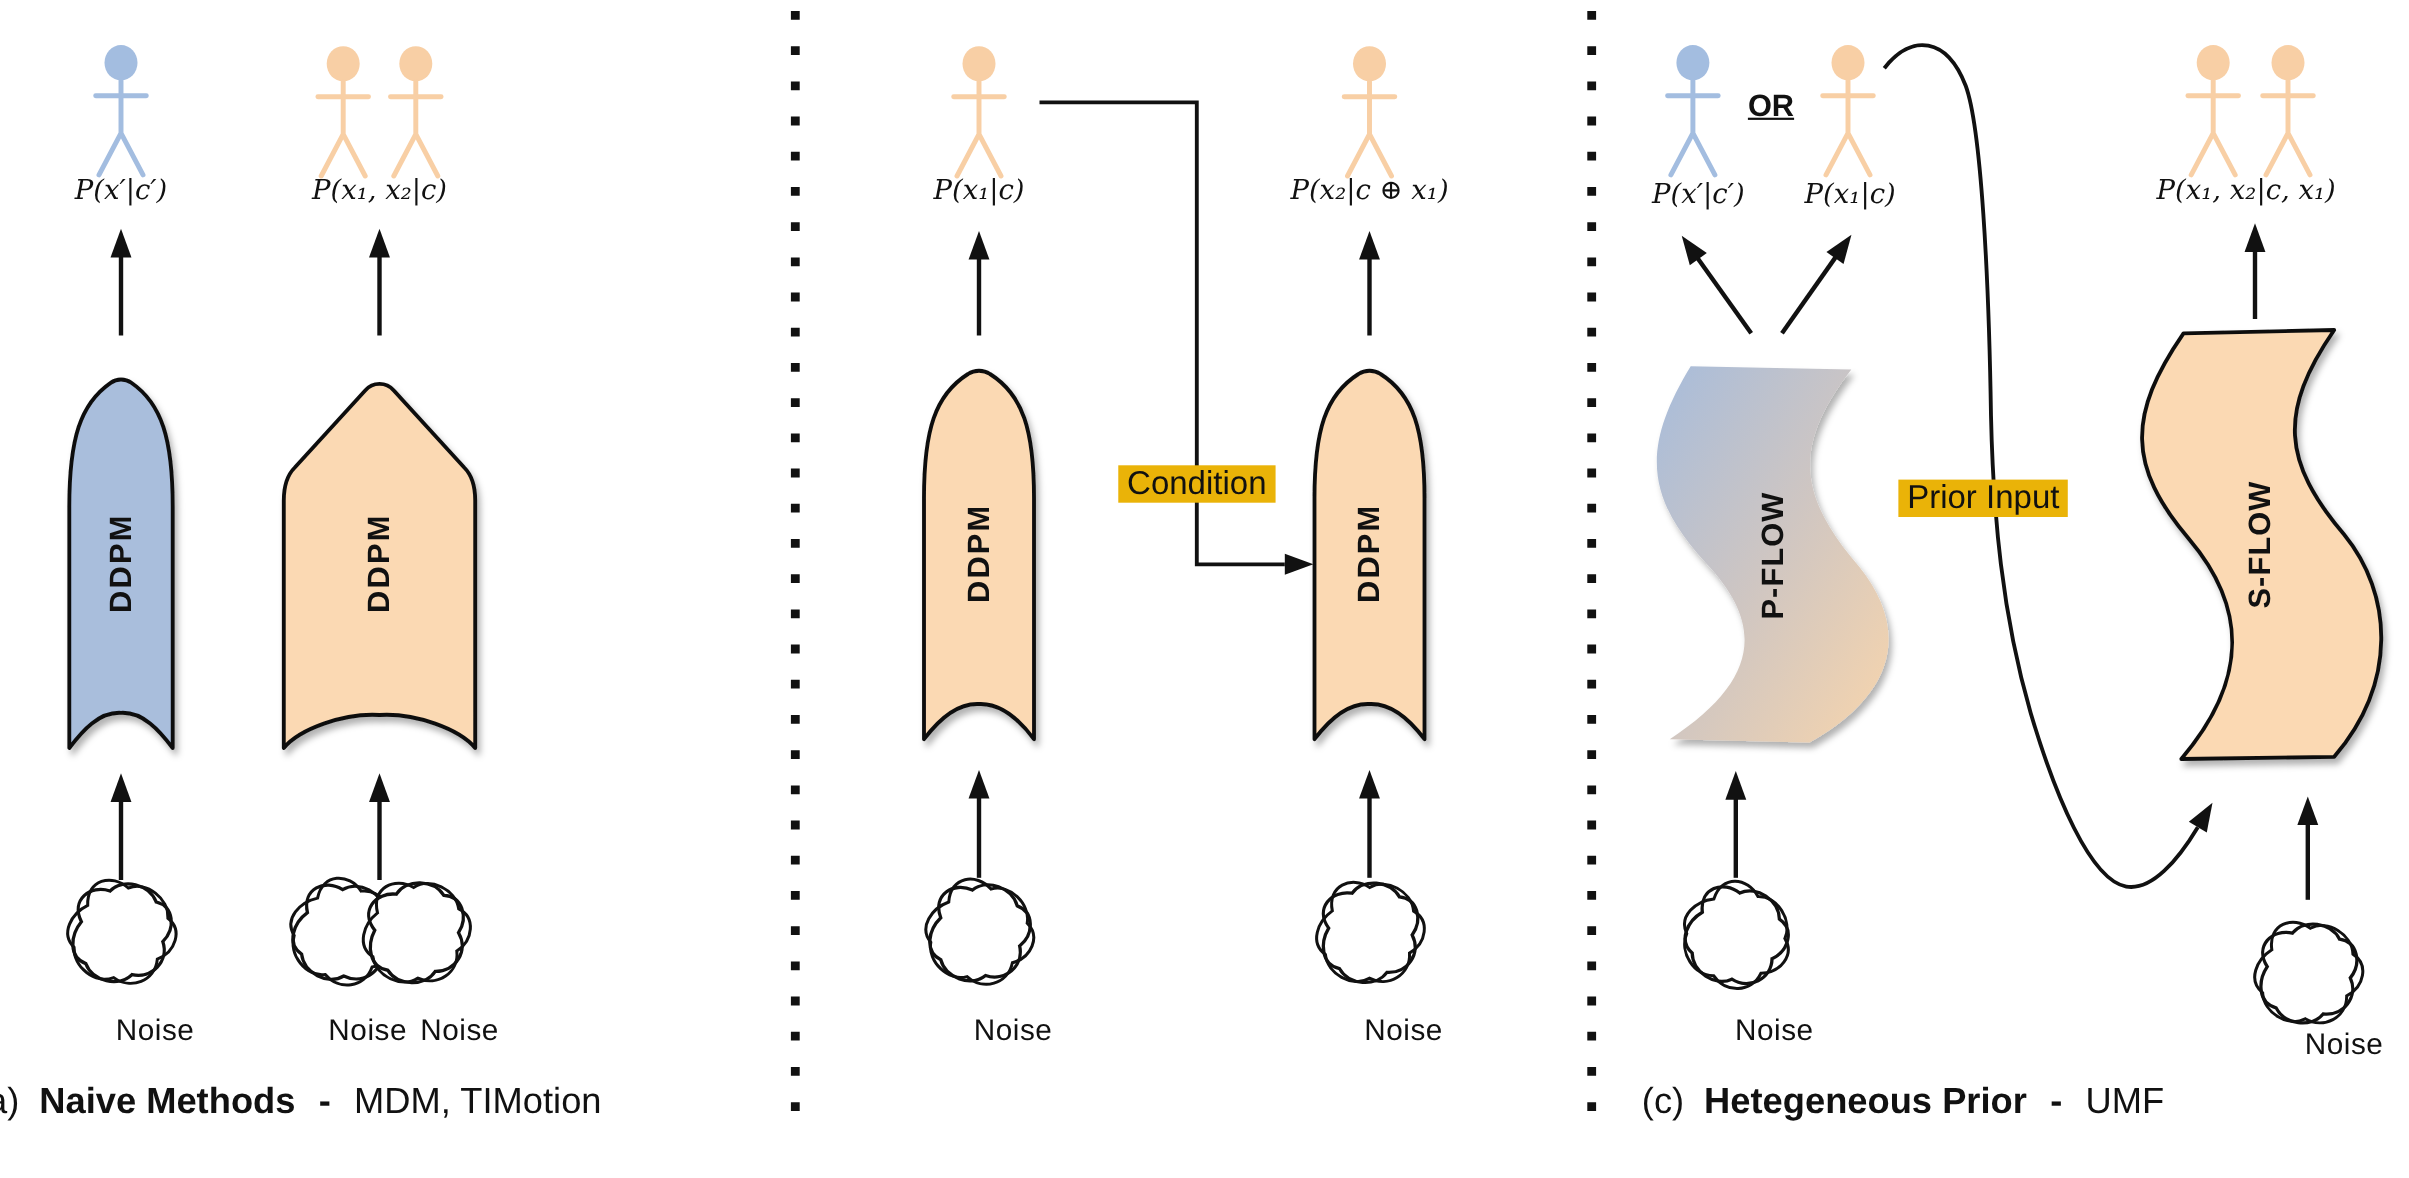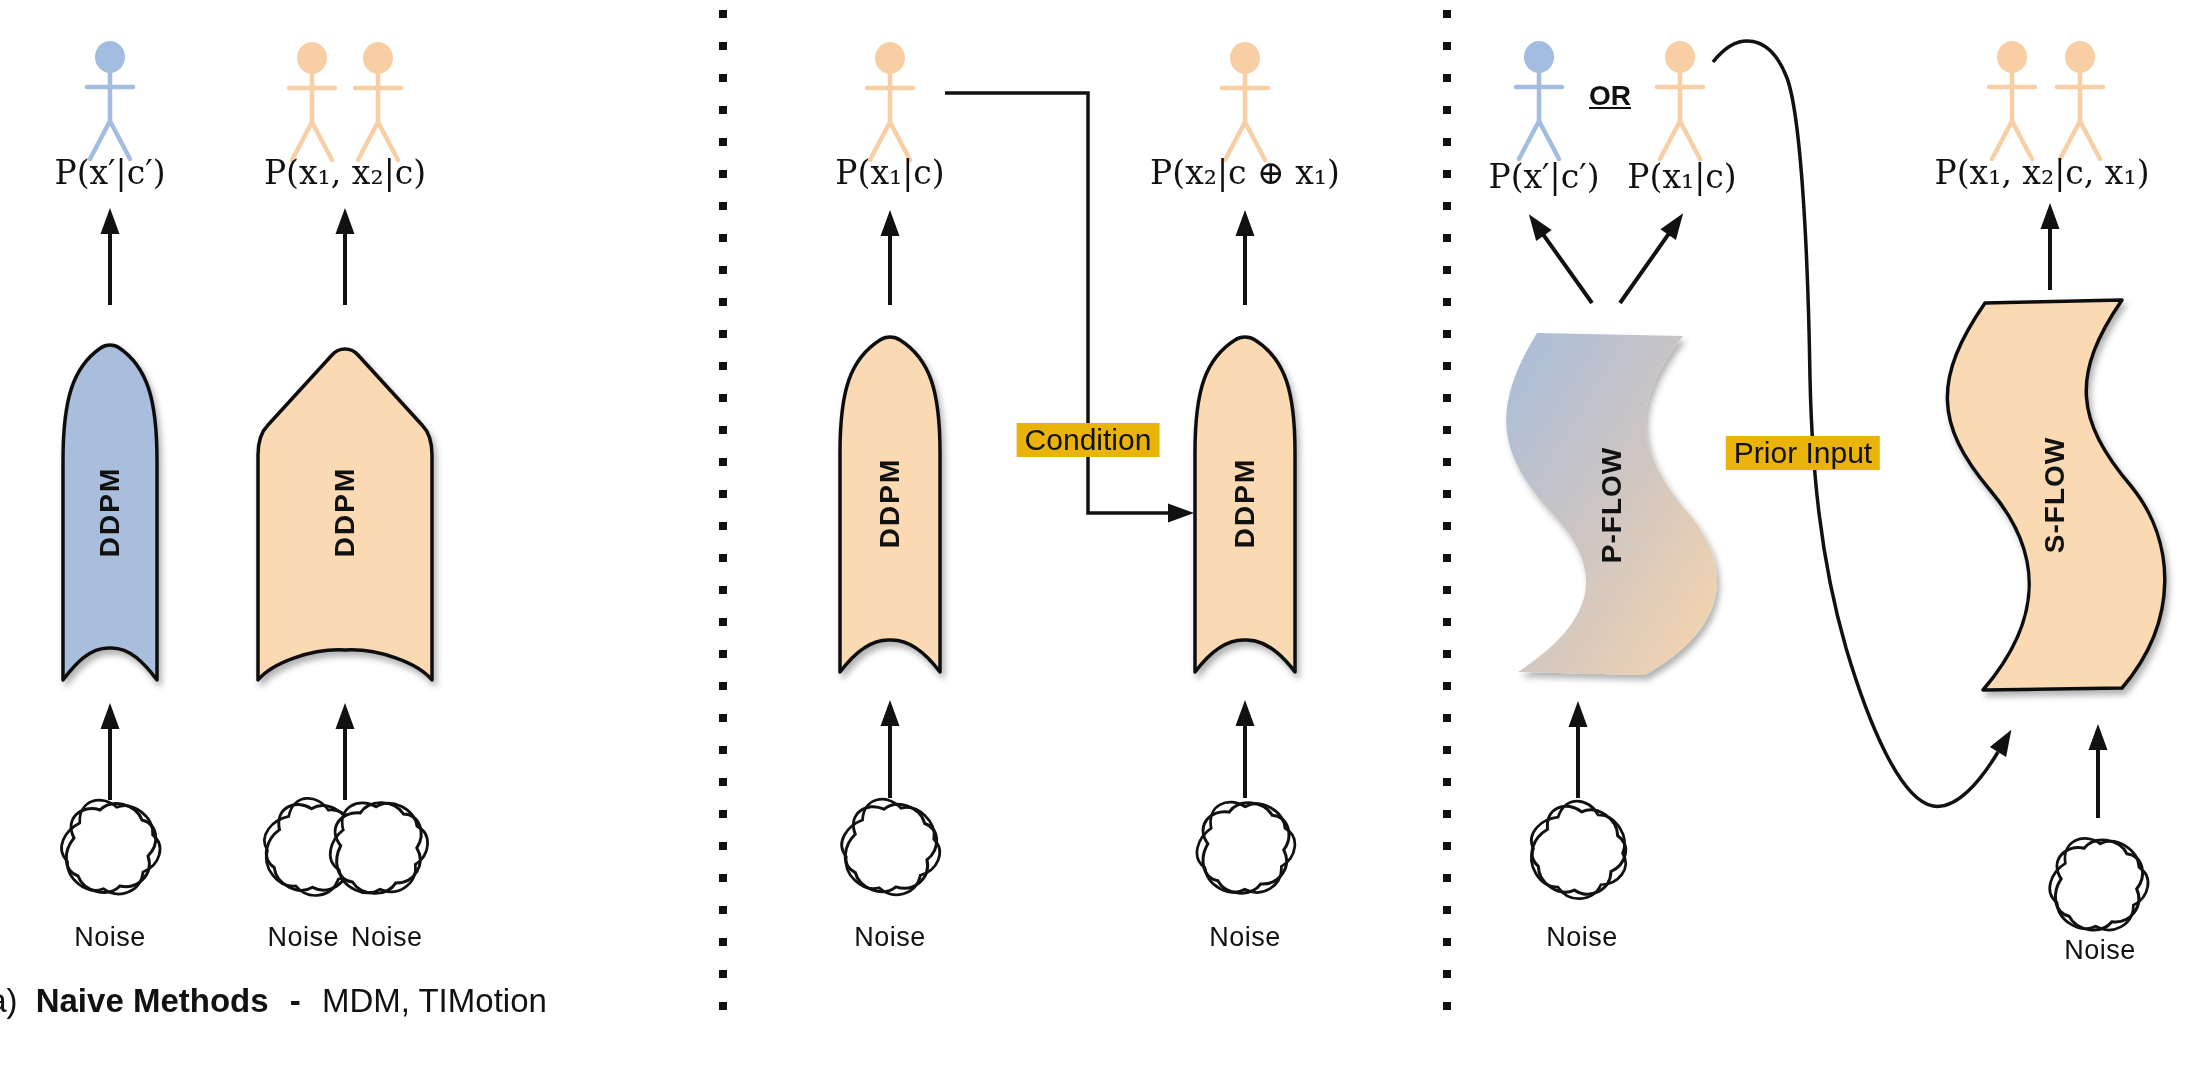--- a/index.html
+++ b/index.html
@@ -13,23 +13,24 @@
   }
   .stage svg{position:absolute;left:0;top:0;}
   .t{
     position:absolute;
     transform:translate(-50%,-50%);
     white-space:nowrap;
     line-height:1;
   }
   .formula{
     font-family:"DejaVu Serif", serif;
-    font-size:33px;
-  }
-  .noise-label{font-size:27px;letter-spacing:.5px;}
+    font-style:italic;
+    font-size:25px;
+  }
+  .noise-label{font-size:27px;letter-spacing:.5px;margin-left:31px;}
   .noise-pair{display:flex;gap:12px;}
   .block-label{
     font-size:28px;font-weight:700;letter-spacing:2px;
     transform:translate(-50%,-50%) rotate(-90deg);
   }
   .flow-label{
     font-size:28px;font-weight:700;letter-spacing:1px;
     transform:translate(-50%,-50%) rotate(-90deg);
   }
   .edge-label{
@@ -254,14 +255,20 @@
 
   <div class="t or-label" style="left:1610px;top:96px">OR</div>
   <div class="t formula" style="left:1544px;top:176px">P(x′|c′)</div>
   <div class="t formula" style="left:1682px;top:176px">P(x₁|c)</div>
   <div class="t formula" style="left:2042px;top:172px">P(x₁, x₂|c, x₁)</div>
   <div class="t edge-label" style="left:1803px;top:453px">Prior Input</div>
   <div class="t flow-label" style="left:1612px;top:505px">P-FLOW</div>
   <div class="t flow-label" style="left:2055px;top:495px">S-FLOW</div>
   <div class="t noise-label" style="left:1582px;top:937px">Noise</div>
   <div class="t noise-label" style="left:2100px;top:950px">Noise</div>
+  <div class="t caption" style="left:1730px;top:1000px">
+    <span class="cap-index">(c)</span>
+    <span class="cap-title">Hetegeneous Prior</span>
+    <span class="cap-sep">-</span>
+    <span class="cap-methods">UMF</span>
+  </div>
 
 </div>
 
 </body></html>

